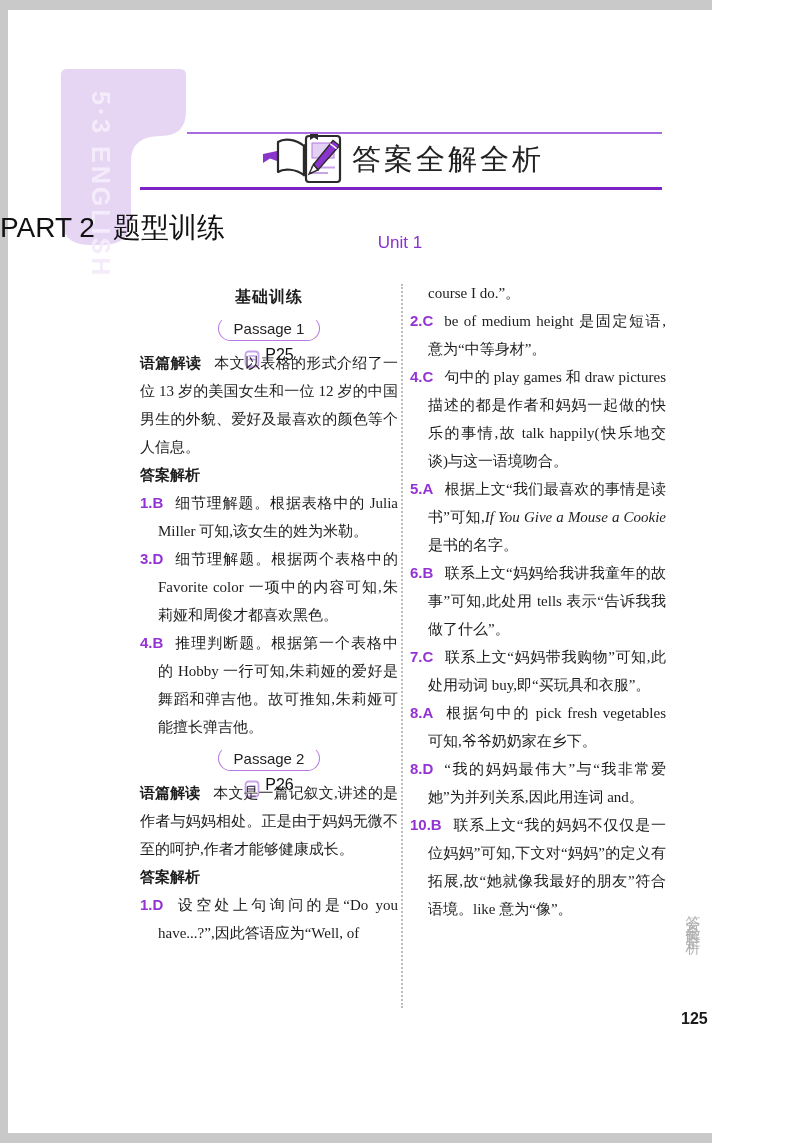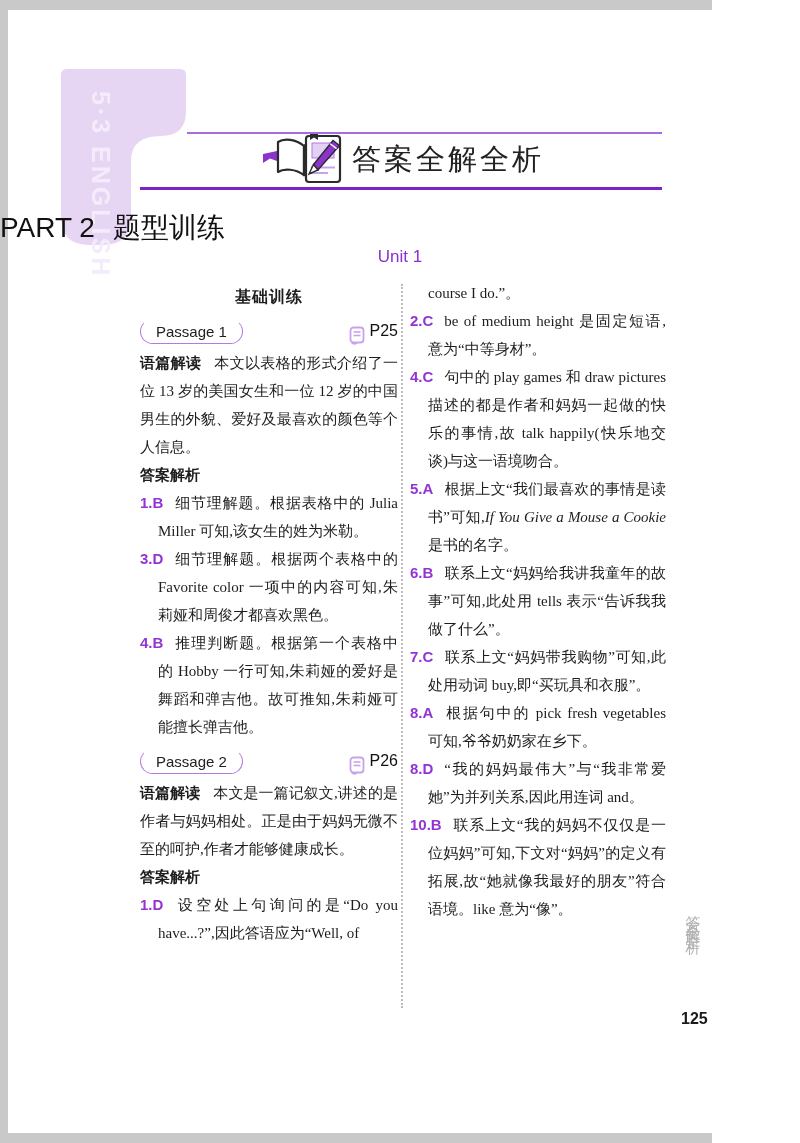--- a/index.html
+++ b/index.html
@@ -13,32 +13,32 @@
             transform:rotate(90deg);transform-origin:0 0;
             font-size:25px;font-weight:bold;letter-spacing:3px;color:#f4ecfa;white-space:nowrap;}
 
   
   .rule-top{position:absolute;left:187px;top:132px;width:475px;height:2px;background:#a96be0;}
   .rule-bottom{position:absolute;left:140px;top:187px;width:522px;height:3px;background:#7d22c4;}
   .header-icon{position:absolute;left:260px;top:133px;width:88px;height:52px;}
   .doc-title{position:absolute;left:352px;top:140px;font-size:29px;letter-spacing:3px;color:#222;font-weight:500;}
   .part-title{position:absolute;left:0;top:209px;width:800px;text-align:left;font-size:28px;color:#111;}
   .part-title .gap{display:inline-block;width:18px;}
-  .unit-title{position:absolute;left:0;top:247px;width:800px;text-align:center;font-size:17px;color:#8a2fd0;}
+  .unit-title{position:absolute;left:0;top:233px;width:800px;text-align:center;font-size:17px;color:#8a2fd0;}
 
   
   .col{position:absolute;width:258px;font-family:"Liberation Serif","DejaVu Serif",serif;
        font-size:15px;line-height:28px;color:#1d1d1d;text-align:justify;}
   .col-left{left:140px;top:283px;}
   .col-right{left:410px;top:279px;width:256px;}
   .divider{position:absolute;left:401px;top:284px;height:724px;border-left:2px dotted #bcbcbc;}
 
   .section-title{font-family:"Liberation Sans",sans-serif;font-weight:bold;font-size:16px;
                  text-align:center;letter-spacing:1px;line-height:28px;}
-  .passage-row{display:flex;justify-content:space-between;align-items:center;height:30px;margin:5px 0 3px;}
+  .passage-row{display:flex;justify-content:space-between;align-items:center;height:30px;margin:5px 0 3px;flex-direction:column;}
   .badge{font-family:"Liberation Sans",sans-serif;font-size:15px;color:#222;
          border:1.6px solid #b678e2;border-top-color:transparent;border-radius:13px;
          padding:0 15px;height:25px;line-height:23px;box-sizing:border-box;}
   .pref{display:flex;align-items:flex-end;gap:4px;font-family:"Liberation Sans",sans-serif;
         font-size:16px;color:#111;}
   .blabel{font-family:"Liberation Sans",sans-serif;font-weight:bold;font-size:15px;margin-right:13px;}
   .ans-head{font-family:"Liberation Sans",sans-serif;font-weight:bold;font-size:15px;line-height:28px;}
   .ans{padding-left:18px;text-indent:-18px;}
   .ans .num{font-family:"Liberation Sans",sans-serif;font-weight:bold;color:#9333d4;margin-right:11px;}
   .cont{padding-left:18px;}

